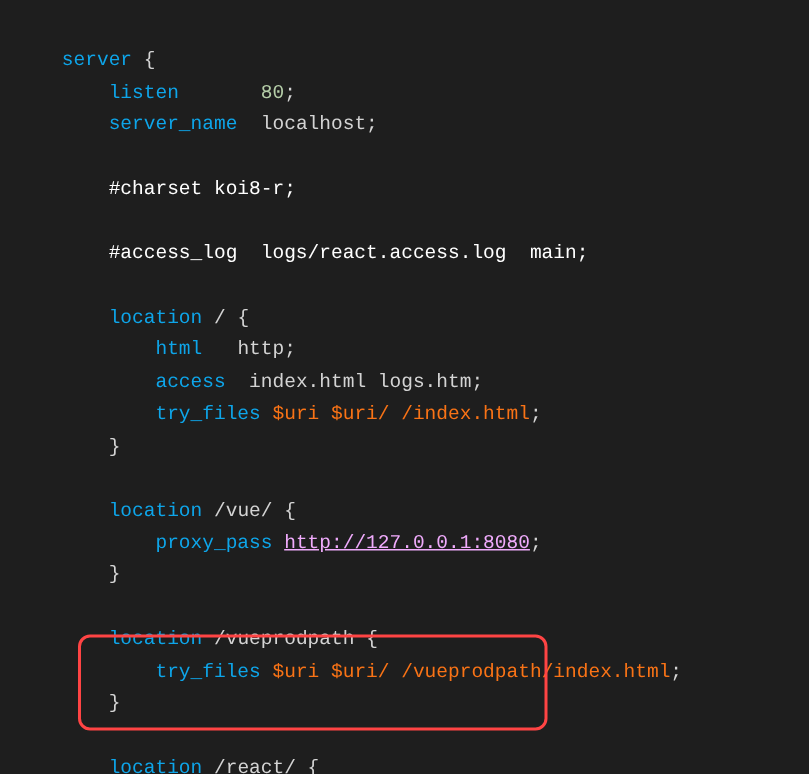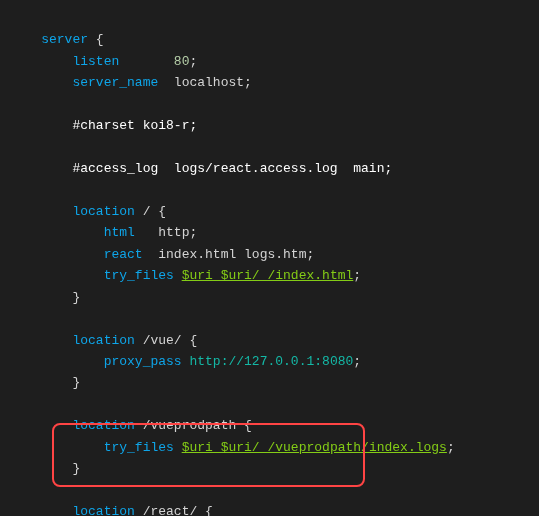--- a/index.html
+++ b/index.html
@@ -15,22 +15,22 @@
 }
 .code-container {
   padding: 8px 10px;
   line-height: 1.65;
   white-space: pre;
   position: relative;
 }
 .directive { color: #0ea5e9; margin-top: 48px; }
 .comment { color: #ffffff; }
 .punct { color: #d4d4d4; }
-.url { color: #14b8a6; }
-.var { color: #84cc16; text-decoration: underline; }
+.url { text-decoration: underline; color: #f0abfc; }
+.var { color: #f97316; }
 .num { color: #b5cea8; }
 
 .highlight-box {
   position: absolute;
   border: 2px solid #ff4444;
   border-radius: 8px;
   left: 52px;
   top: 423px;
   width: 309px;
   height: 60px;
@@ -44,30 +44,30 @@
 <span>    </span><span class="directive">server</span> <span class="punct">{</span>
 <span>        </span><span class="directive">listen</span>       <span class="num">80</span><span class="punct">;</span>
 <span>        </span><span class="directive">server_name</span>  <span>localhost</span><span class="punct">;</span>
 
 <span>        </span><span class="comment">#charset koi8-r;</span>
 
 <span>        </span><span class="comment">#access_log  logs/react.access.log  main;</span>
 
 <span>        </span><span class="directive">location</span> <span>/</span> <span class="punct">{</span>
 <span>            </span><span class="directive">html</span>   <span>http</span><span class="punct">;</span>
-<span>            </span><span class="directive">react</span>  <span>index.html logs.htm</span><span class="punct">;</span>
+<span>            </span><span class="directive">access</span>  <span>index.html logs.htm</span><span class="punct">;</span>
 <span>            </span><span class="directive">try_files</span> <span class="var">$uri $uri/ /index.html</span><span class="punct">;</span>
 <span>        </span><span class="punct">}</span>
 
 <span>        </span><span class="directive">location</span> <span>/vue/</span> <span class="punct">{</span>
 <span>            </span><span class="directive">proxy_pass</span> <span class="url">http://127.0.0.1:8080</span><span class="punct">;</span>
 <span>        </span><span class="punct">}</span>
 
 <span>        </span><span class="directive">location</span> <span>/vueprodpath</span> <span class="punct">{</span>
-<span>            </span><span class="directive">try_files</span> <span class="var">$uri $uri/ /vueprodpath/index.logs</span><span class="punct">;</span>
+<span>            </span><span class="directive">try_files</span> <span class="var">$uri $uri/ /vueprodpath/index.html</span><span class="punct">;</span>
 <span>        </span><span class="punct">}</span>
 
 <span>        </span><span class="directive">location</span> <span>/react/</span> <span class="punct">{</span>
  
 
 
 
 
 <div class="highlight-box"></div>
 

